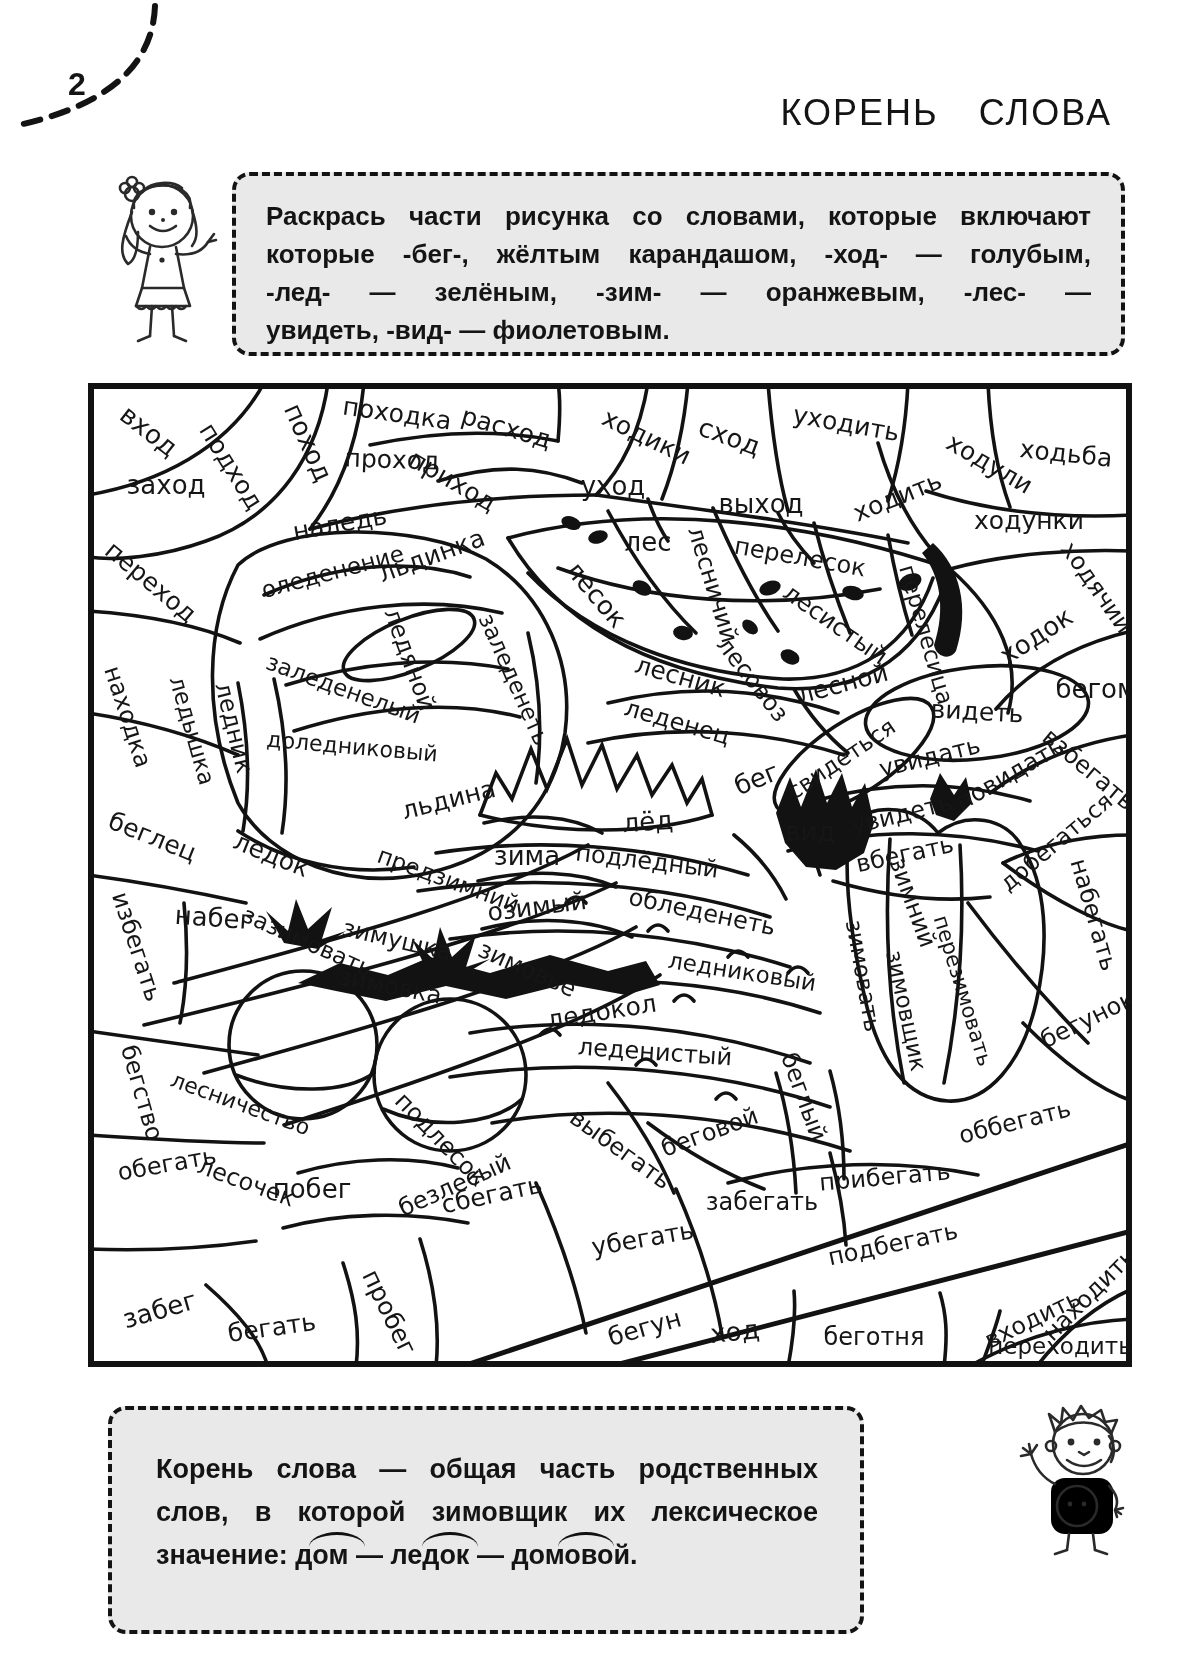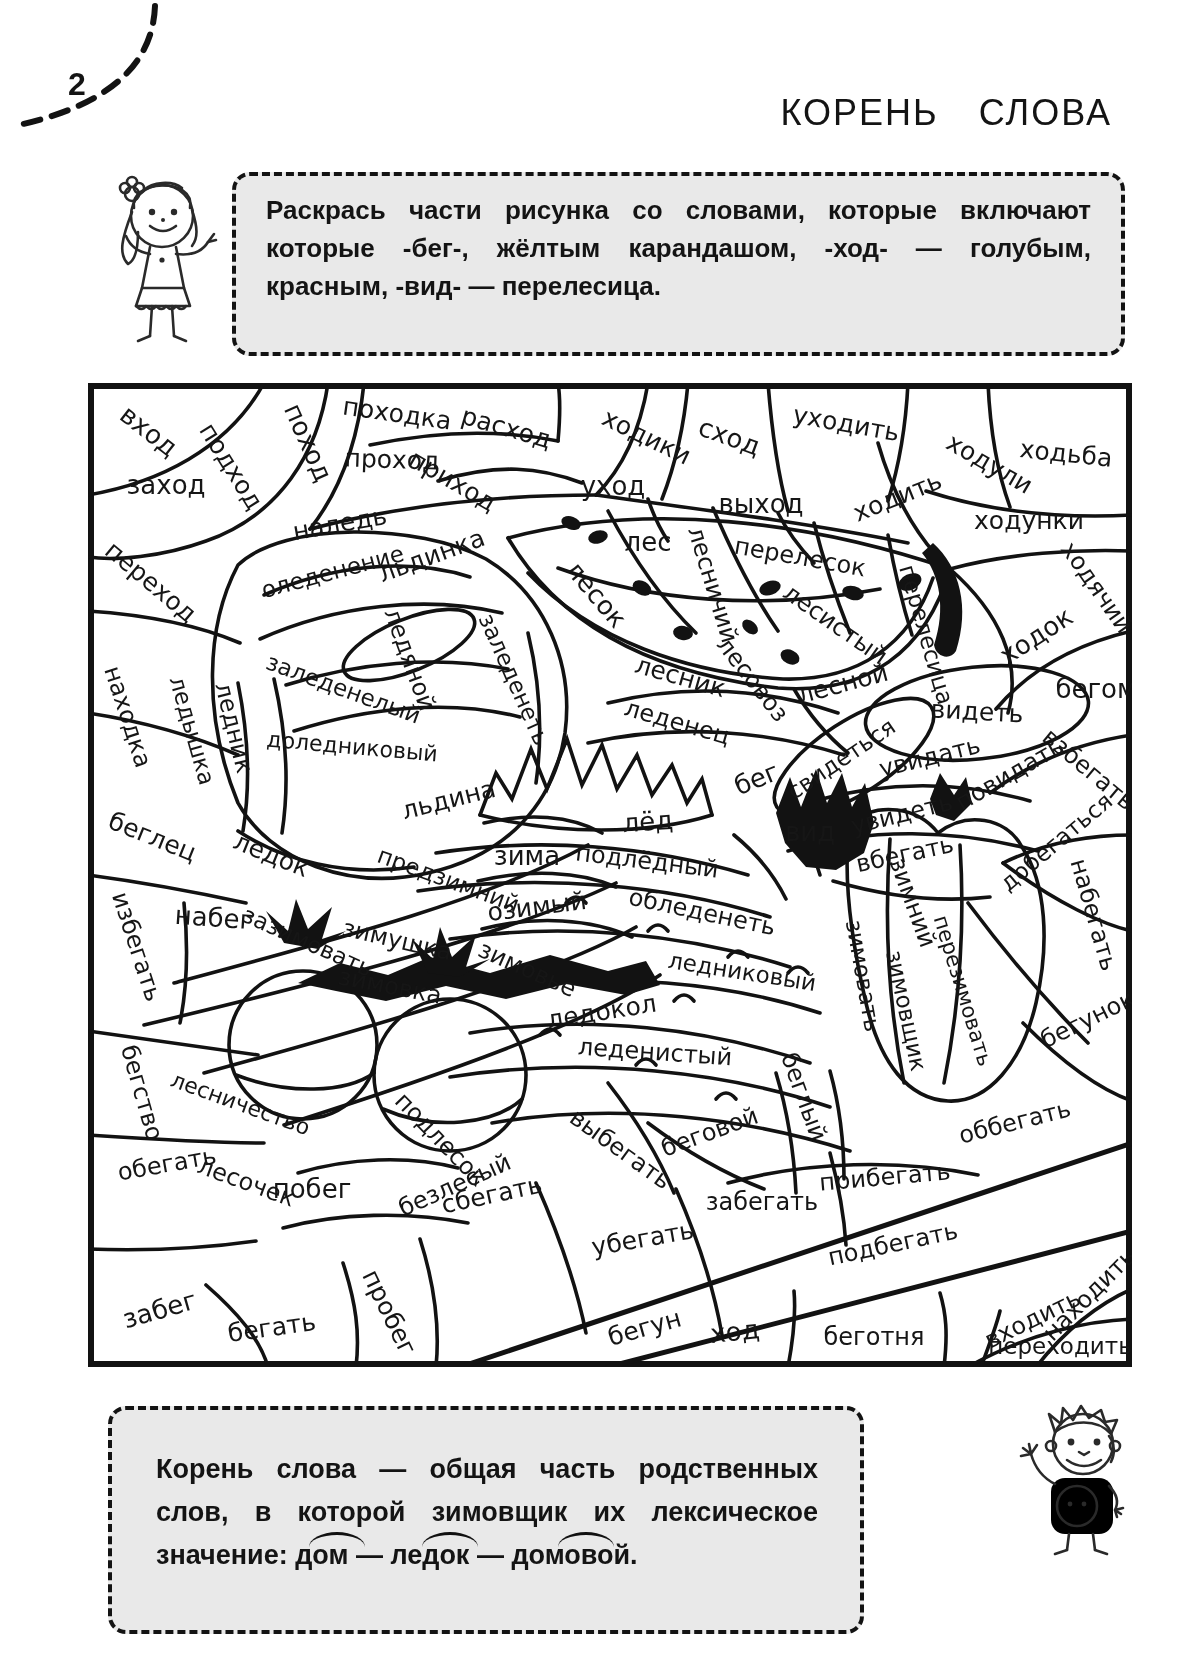--- a/index.html
+++ b/index.html
@@ -3,21 +3,21 @@
 <meta charset="utf-8">
 <style>
   html,body{margin:0;padding:0;background:#fff;}
   #page{position:relative;width:1200px;height:1656px;background:#ffffff;overflow:hidden;
         font-family:"Liberation Sans",sans-serif;color:#141414;}
   .abs{position:absolute;}
   #page-number{left:68px;top:66px;font-size:32px;font-weight:bold;}
   #corner-arc{left:0;top:0;}
   #page-title{right:88px;top:92px;font-size:36px;font-weight:normal;letter-spacing:2px;word-spacing:28px;}
   .dash-box{background:#e9e9e9;border:4px dashed #131313;border-radius:18px;box-sizing:border-box;}
-  #instruction-box{left:232px;top:172px;width:893px;height:184px;padding:15px 30px 14px 30px;}
+  #instruction-box{left:232px;top:172px;width:893px;height:184px;padding:21px 30px 14px 30px;}
   #instruction-box .iline{font-size:26px;font-weight:bold;line-height:38px;text-align:justify;text-align-last:justify;}
   #instruction-box .iline.last{text-align-last:left;}
   #definition-box{left:108px;top:1406px;width:756px;height:228px;padding:38px 42px 0 44px;}
   #definition-box .dline{font-size:27px;font-weight:bold;line-height:43px;text-align:justify;text-align-last:justify;position:relative;}
   #definition-box .dline.last{text-align-last:left;}
   .root-arc{position:absolute;height:12px;border-top:3px solid #111;border-radius:50% 50% 0 0 / 100% 100% 0 0;}
   svg text{font-family:"DejaVu Sans",sans-serif;fill:#161616;text-anchor:middle;dominant-baseline:middle;}
   .net path,.net line,.net ellipse,.net circle{fill:none;stroke:#121212;stroke-width:3.6;stroke-linecap:round;}
   .net .thick{stroke-width:5;}
   .blk path,.blk ellipse{fill:#121212;stroke:none;}
@@ -57,21 +57,22 @@
     <path d="M84,86 C100,88 110,84 116,74"></path>
     <path d="M116,74 l6,-8 M116,74 l8,-2"></path>
     <circle class="dot" cx="70" cy="92" r="2.6"></circle>
     <path d="M60,138 L58,168 M80,138 L82,168"></path>
     <path d="M58,168 L46,173 M82,168 L94,173"></path>
   </svg>
 
   <div id="instruction-box" class="abs dash-box">
     <div class="iline">Раскрась части рисунка со словами, которые включают</div>
     <div class="iline">которые -бег-, жёлтым карандашом, -ход- — голубым,</div>
-    <div class="iline last">красным, -вид- — перелесица.</div>
+    <div class="iline">-лед- — зелёным, -зим- — оранжевым, -лес- —</div>
+    <div class="iline last">увидеть, -вид- — фиолетовым.</div>
   </div>
 
   <svg class="abs" style="left:88px;top:383px;" width="1044" height="984" viewBox="0 0 1044 984">
     <rect x="3" y="3" width="1038" height="978" fill="#fff" stroke="#121212" stroke-width="6"></rect>
     <g class="net">
 
       <path d="M0,112 C70,100 140,66 176,0"></path>
       <path d="M240,0 C230,70 192,132 118,158 C74,174 26,178 0,174"></path>
       <path d="M276,0 C270,58 252,108 222,146"></path>
       <path d="M282,62 C348,48 410,46 470,58"></path>

